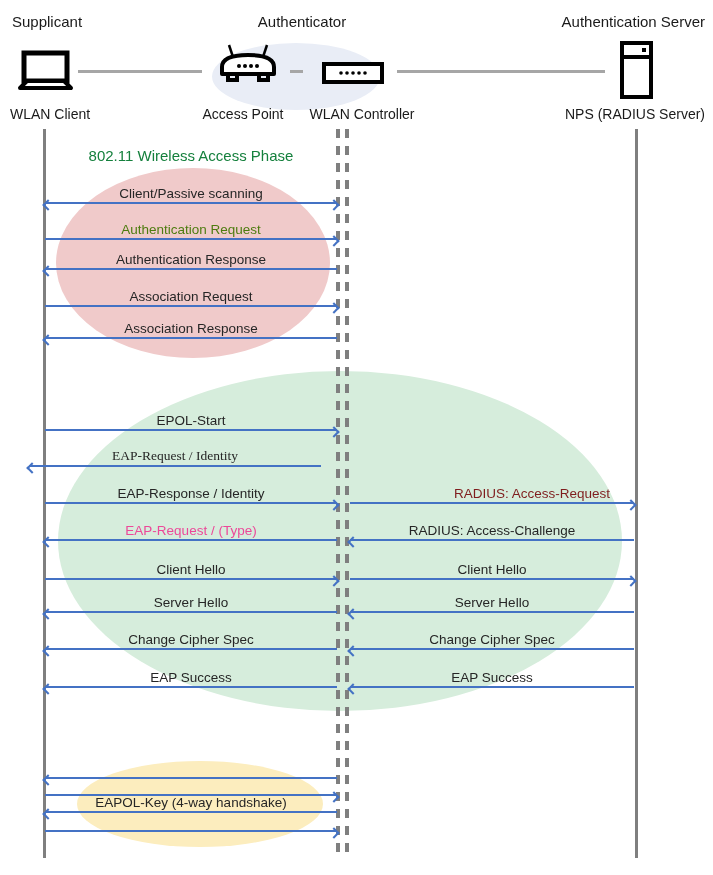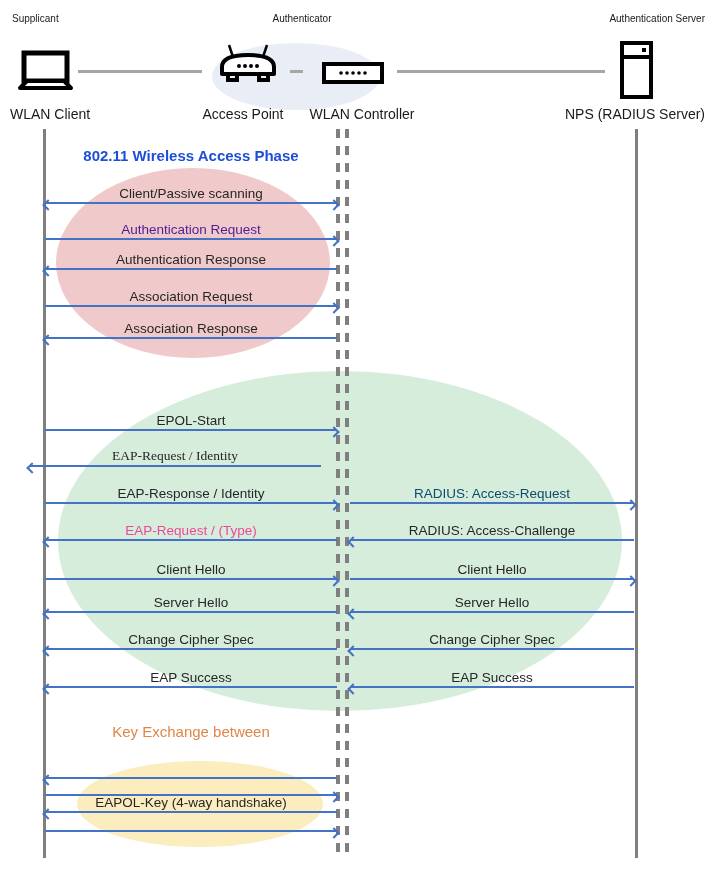--- a/index.html
+++ b/index.html
@@ -1,20 +1,20 @@
 <!DOCTYPE html>
 <html><head>
 <meta charset="utf-8">
 <style>
   html,body{margin:0;padding:0;background:#fff}
   .canvas{position:relative;width:713px;height:875px;background:#ffffff;
           font-family:"Liberation Sans",sans-serif;overflow:hidden}
 
   
-  .role{position:absolute;top:13px;font-size:10px;color:#1a1a1a}
+  .role{position:absolute;top:13px;font-size:15px;color:#1a1a1a}
   .role-supplicant{left:12px}
   .role-authenticator{left:232px;width:140px;text-align:center}
   .role-authserver{right:8px}
 
   
   .dev{position:absolute;top:106px;font-size:14px;color:#1a1a1a}
   .dev-client{left:10px}
   .dev-ap{left:183px;width:120px;text-align:center}
   .dev-wlc{left:302px;width:120px;text-align:center}
   .dev-nps{left:564px;width:142px;text-align:center}
@@ -124,34 +124,33 @@
 
   <div class="phase-ellipse pe-red" style="background-color: rgb(240, 202, 202);"></div>
   <div class="phase-ellipse pe-green" style="background-color: rgb(214, 237, 220);"></div>
   <div class="phase-ellipse pe-yellow" style="background-color: rgb(252, 237, 190);"></div>
 
   <div class="lifeline ll-solid ll-supplicant"></div>
   <div class="lifeline ll-ctrl ll-ctrl-a"></div>
   <div class="lifeline ll-ctrl ll-ctrl-b"></div>
   <div class="lifeline ll-solid ll-nps"></div>
 
-  <div class="phase-title pt-1" style="color: #1d4ed8; font-weight: bold;">802.11 Wireless Access Phase</div>
+  <div class="phase-title pt-1" style="color: #15803d;">802.11 Wireless Access Phase</div>
   <div class="phase-title pt-3" style="color: rgb(223, 134, 70);">
-    <div>Key Exchange between</div>
   </div>
 
   <div id="arrows-layer">
       <div class="msg-arrow" style="left: 45px; width: 292px; top: 202px; border-top-color: rgb(68, 114, 196);">
         <span class="head head-l"></span>
         <span class="head head-r"></span>
         <span class="msg-label" style="color: rgb(38, 38, 38);">Client/Passive scanning</span>
       </div>
       <div class="msg-arrow" style="left: 45px; width: 292px; top: 238px; border-top-color: rgb(68, 114, 196);">
         <span class="head head-r"></span>
-        <span class="msg-label" style="color: #4c1d95;">Authentication Request</span>
+        <span class="msg-label" style="color: #4d7c0f;">Authentication Request</span>
       </div>
       <div class="msg-arrow" style="left: 45px; width: 292px; top: 268px; border-top-color: rgb(68, 114, 196);">
         <span class="head head-l"></span>
         <span class="msg-label" style="color: rgb(38, 38, 38);">Authentication Response</span>
       </div>
       <div class="msg-arrow" style="left: 45px; width: 292px; top: 305px; border-top-color: rgb(68, 114, 196);">
         <span class="head head-r"></span>
         <span class="msg-label" style="color: rgb(38, 38, 38);">Association Request</span>
       </div>
       <div class="msg-arrow" style="left: 45px; width: 292px; top: 337px; border-top-color: rgb(68, 114, 196);">
@@ -198,21 +197,21 @@
       </div>
       <div class="msg-arrow" style="left: 45px; width: 292px; top: 811px; border-top-color: rgb(68, 114, 196);">
         <span class="head head-l"></span>
         <span class="msg-label" style="color: rgb(38, 38, 38);">EAPOL-Key (4-way handshake)</span>
       </div>
       <div class="msg-arrow" style="left: 45px; width: 292px; top: 830px; border-top-color: rgb(68, 114, 196);">
         <span class="head head-r"></span>
       </div>
       <div class="msg-arrow" style="left: 350px; width: 284px; top: 502px; border-top-color: rgb(68, 114, 196);">
         <span class="head head-r"></span>
-        <span class="msg-label" style="color: #0c4a6e;">RADIUS: Access-Request</span>
+        <span class="msg-label" style="color: #7f1d1d; margin-left: 40px;">RADIUS: Access-Request</span>
       </div>
       <div class="msg-arrow" style="left: 350px; width: 284px; top: 539px; border-top-color: rgb(68, 114, 196);">
         <span class="head head-l"></span>
         <span class="msg-label" style="color: rgb(38, 38, 38);">RADIUS: Access-Challenge</span>
       </div>
       <div class="msg-arrow" style="left: 350px; width: 284px; top: 578px; border-top-color: rgb(68, 114, 196);">
         <span class="head head-r"></span>
         <span class="msg-label" style="color: rgb(38, 38, 38);">Client Hello</span>
       </div>
       <div class="msg-arrow" style="left: 350px; width: 284px; top: 611px; border-top-color: rgb(68, 114, 196);">

